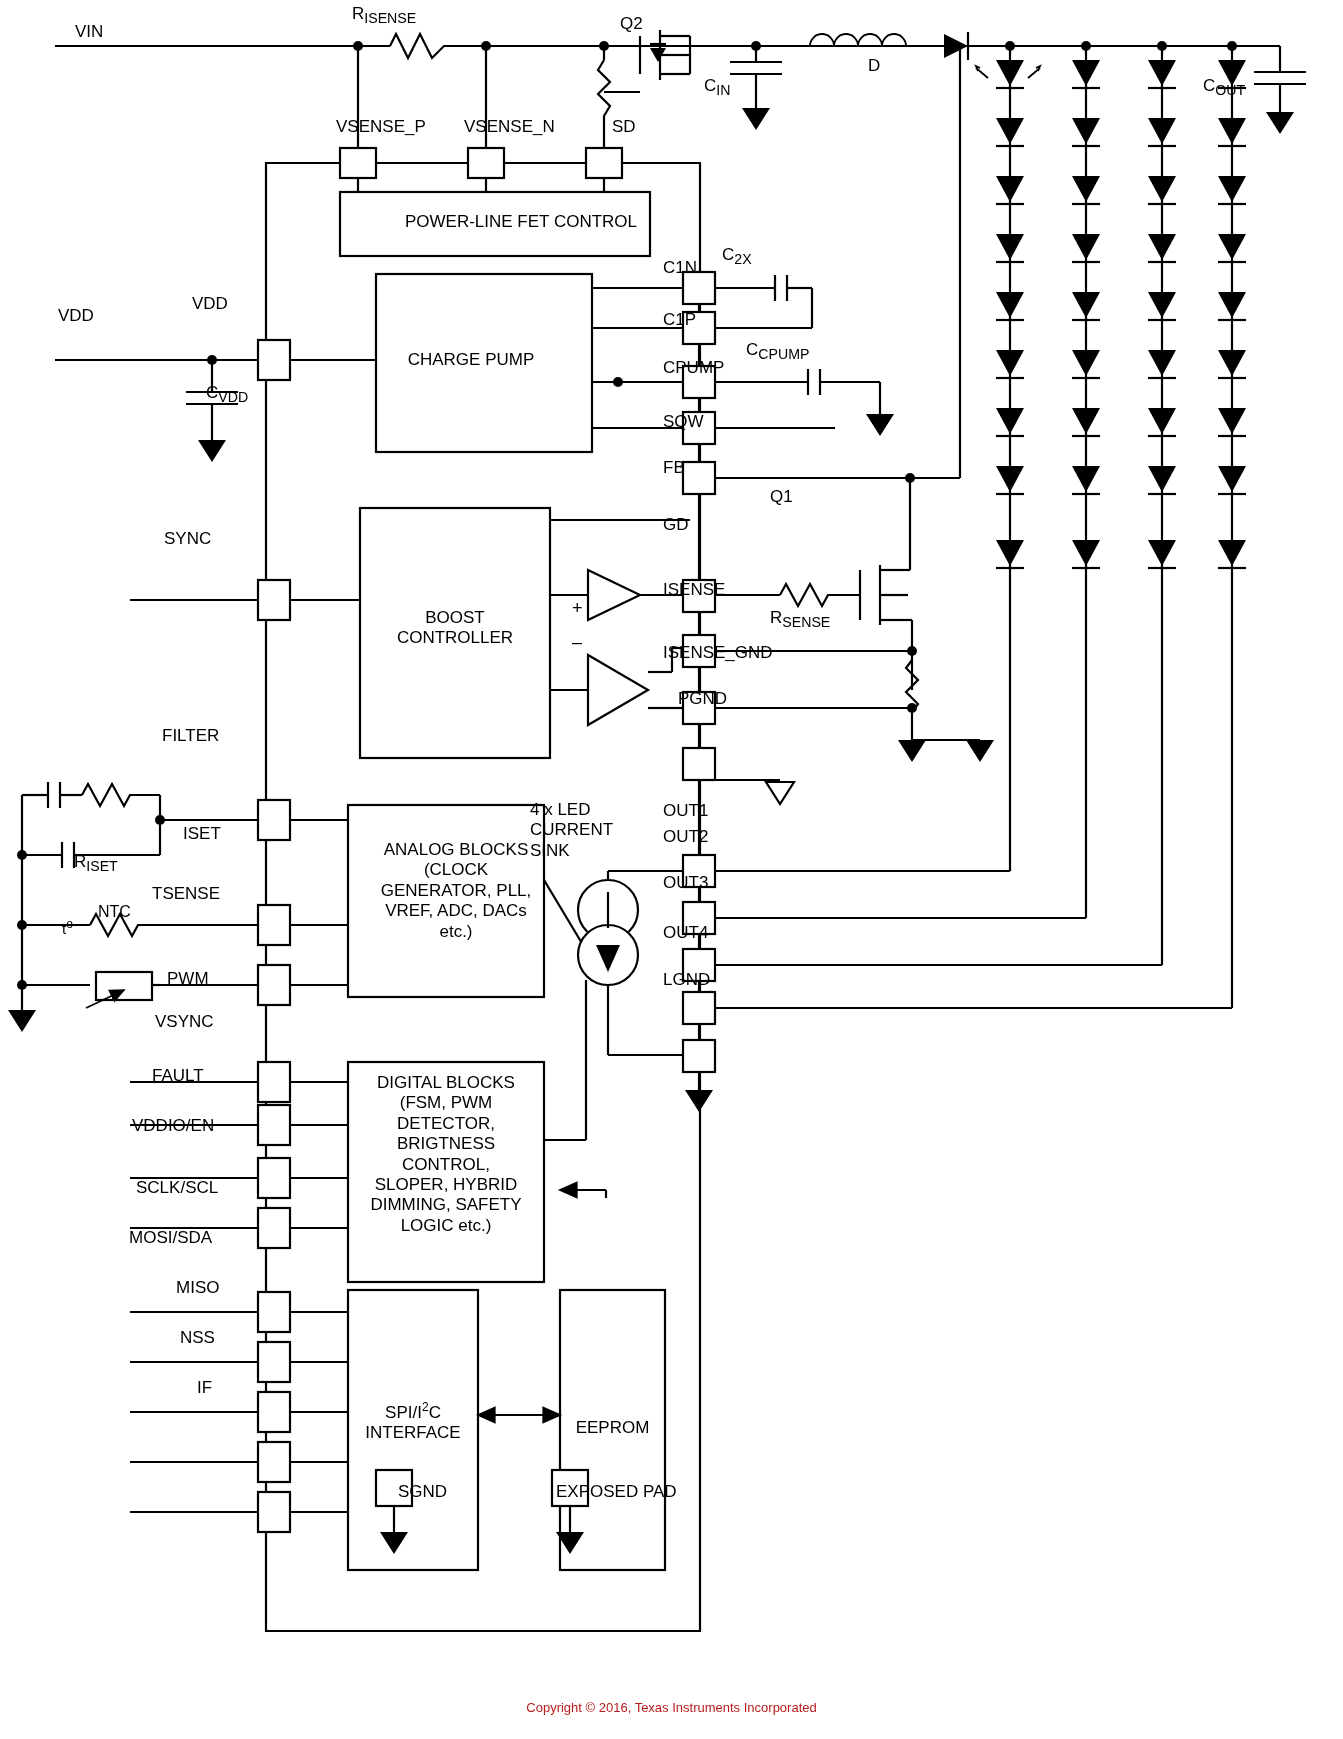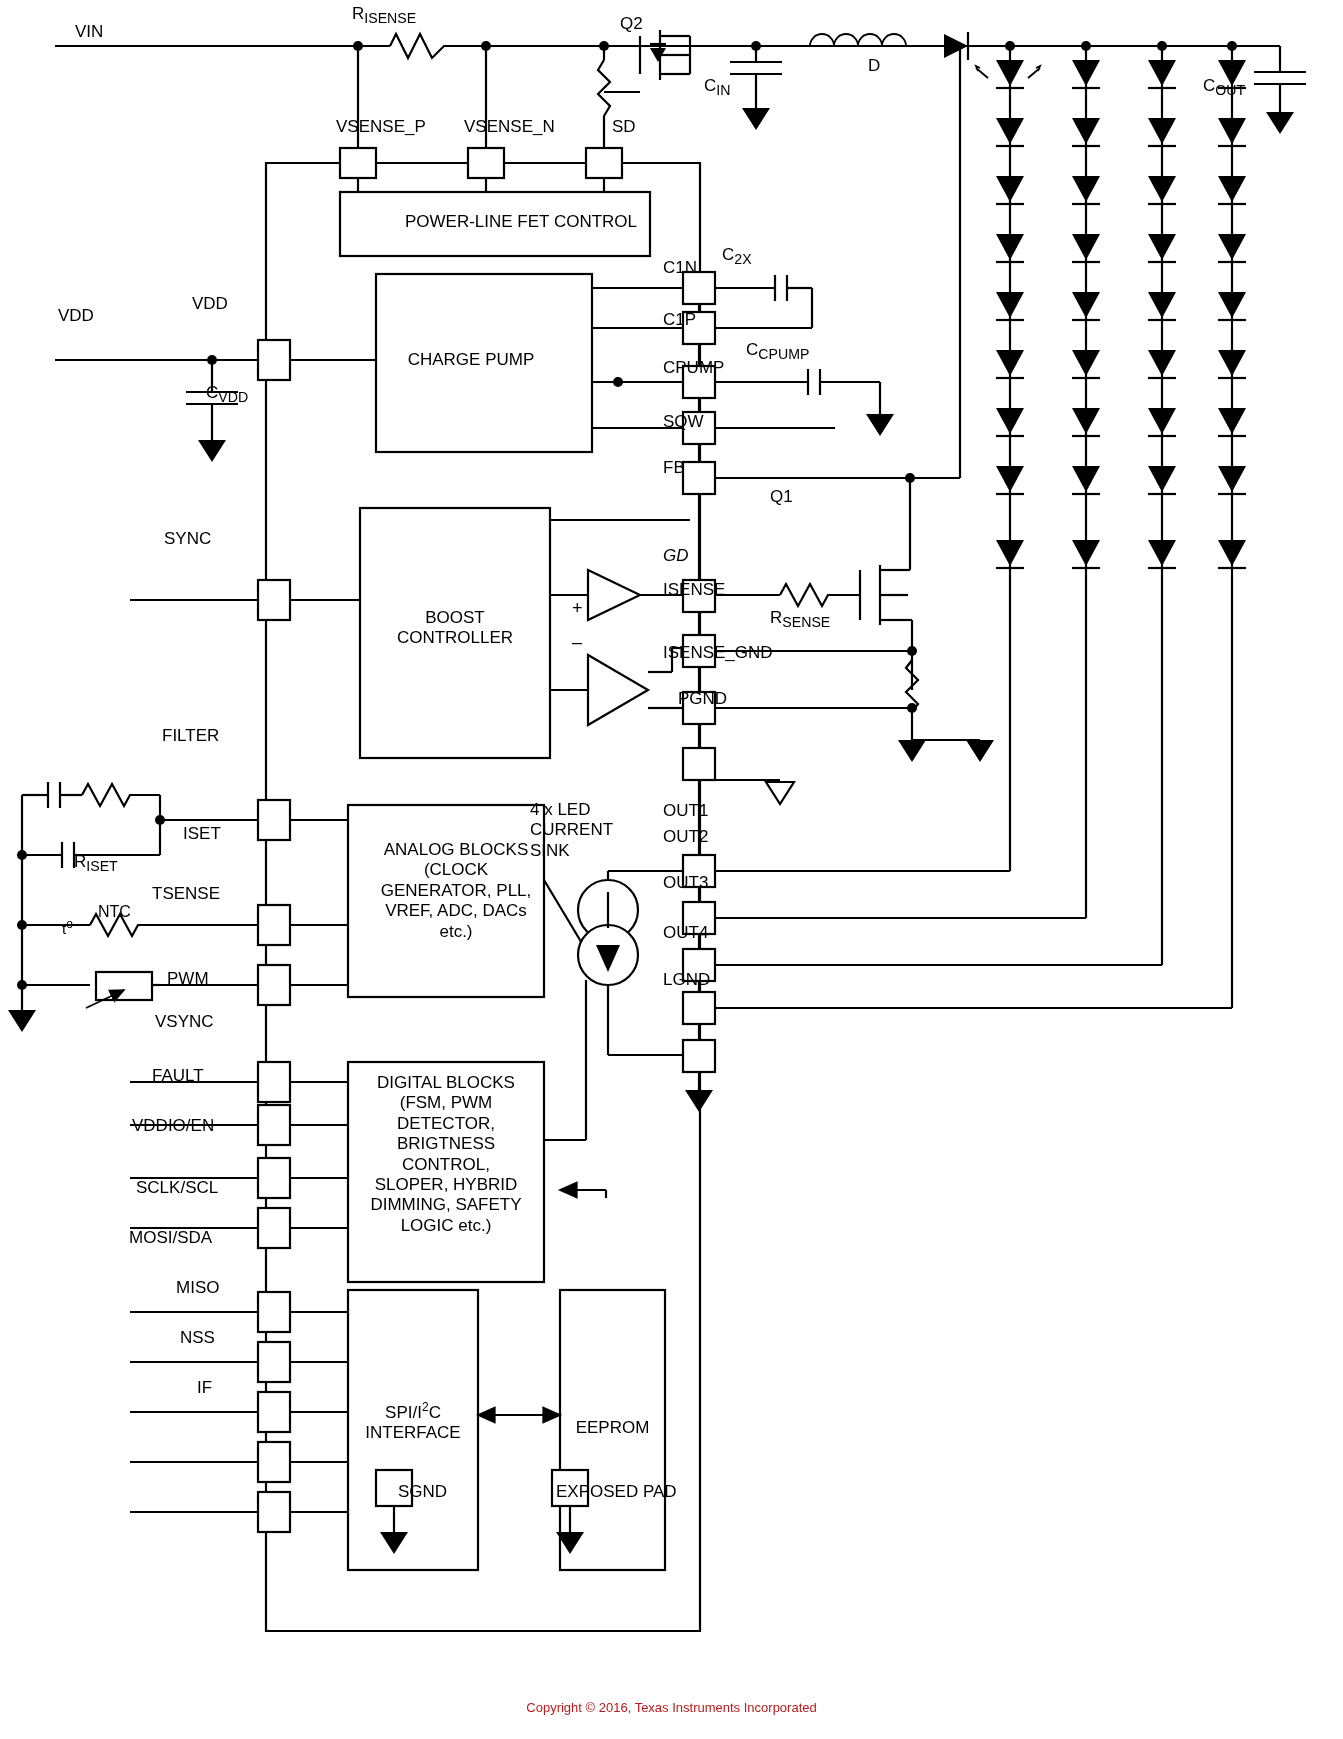--- a/index.html
+++ b/index.html
@@ -603,21 +603,21 @@
     <span>C</span><sub>2X</sub>
   </div>
   <div class="lbl" style="left:663px; top:310px;">C1P</div>
   <div class="lbl" style="left:663px; top:358px;">CPUMP</div>
   <div class="lbl" style="left:746px; top:340px;">
     <span>C</span><sub>CPUMP</sub>
   </div>
   <div class="lbl" style="left:663px; top:412px;">SQW</div>
   <div class="lbl" style="left:663px; top:458px;">FB</div>
   <div class="lbl" style="left:770px; top:487px;">Q1</div>
-  <div class="lbl" style="left:663px; top:546px;font-style:italic;">GD</div>
+  <div class="lbl" style="left:663px; top:515px;">GD</div>
   <div class="lbl" style="left:663px; top:580px;">ISENSE</div>
   <div class="lbl" style="left:770px; top:608px;">
     <span>R</span><sub>SENSE</sub>
   </div>
   <div class="lbl" style="left:663px; top:643px;">ISENSE_GND</div>
   <div class="lbl" style="left:678px; top:689px;">PGND</div>
   <div class="lbl" style="left:663px; top:801px;">OUT1</div>
   <div class="lbl" style="left:663px; top:827px;">OUT2</div>
   <div class="lbl" style="left:663px; top:873px;">OUT3</div>
   <div class="lbl" style="left:663px; top:923px;">OUT4</div>

